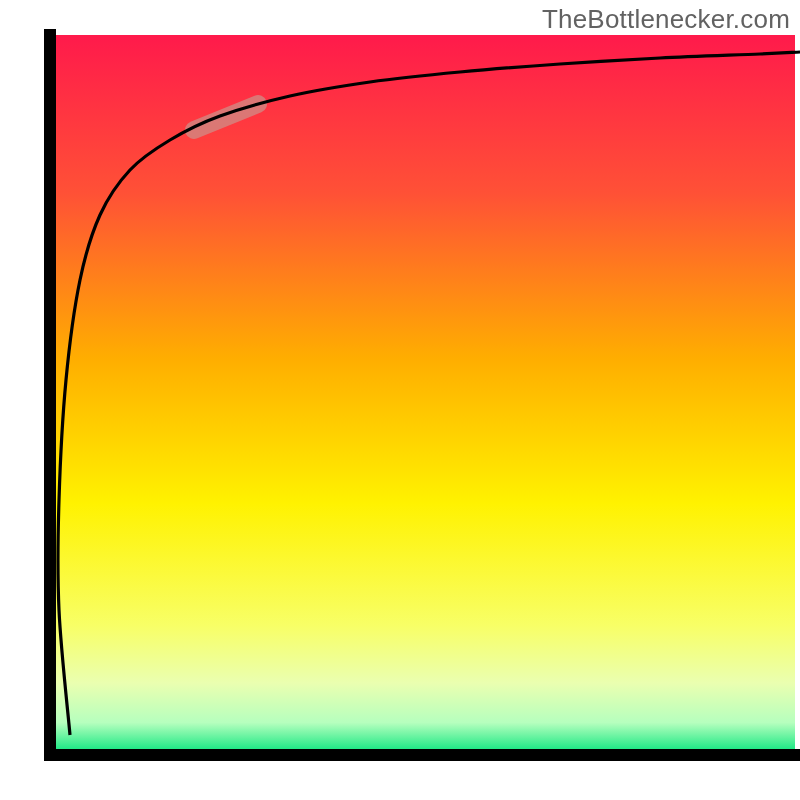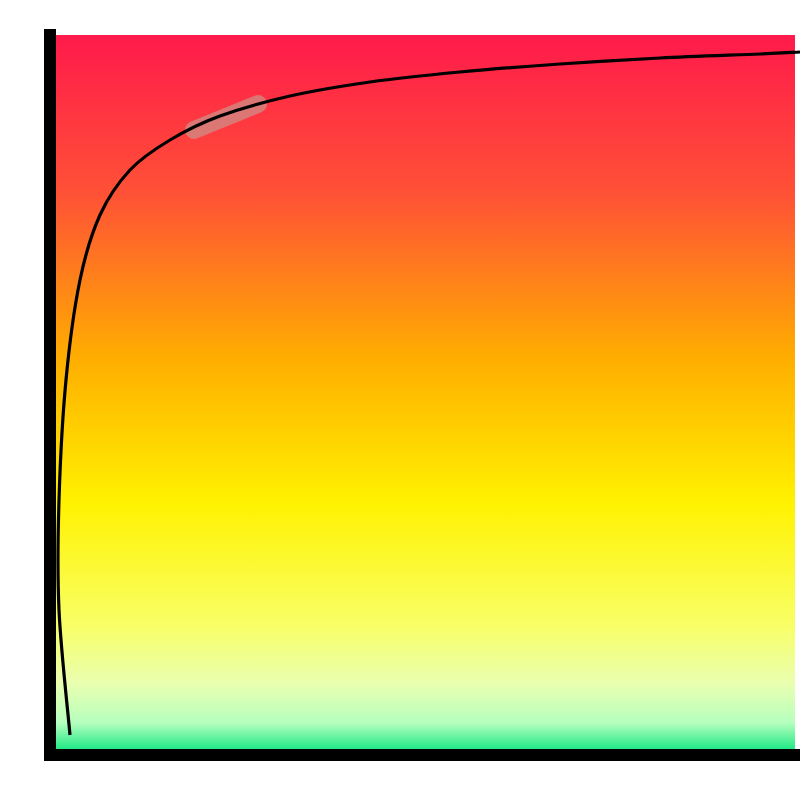--- a/index.html
+++ b/index.html
@@ -30,20 +30,21 @@
     top: 0; left: 0;
     width: 800px;
     height: 800px;
   }
 </style>
 </head>
 <body>
 
 <div class="stage">
 
+  <div class="watermark">TheBottlenecker.com</div>
 
   <svg class="plot" viewBox="0 0 800 800">
     <defs>
       <linearGradient id="bg-grad" x1="0" y1="0" x2="0" y2="1">
           <stop offset="0%" stop-color="#ff1a4b"></stop>
           <stop offset="22%" stop-color="#ff5136"></stop>
           <stop offset="45%" stop-color="#ffae00"></stop>
           <stop offset="65%" stop-color="#fff200"></stop>
           <stop offset="82%" stop-color="#f8ff66"></stop>
           <stop offset="90%" stop-color="#eaffb0"></stop>

